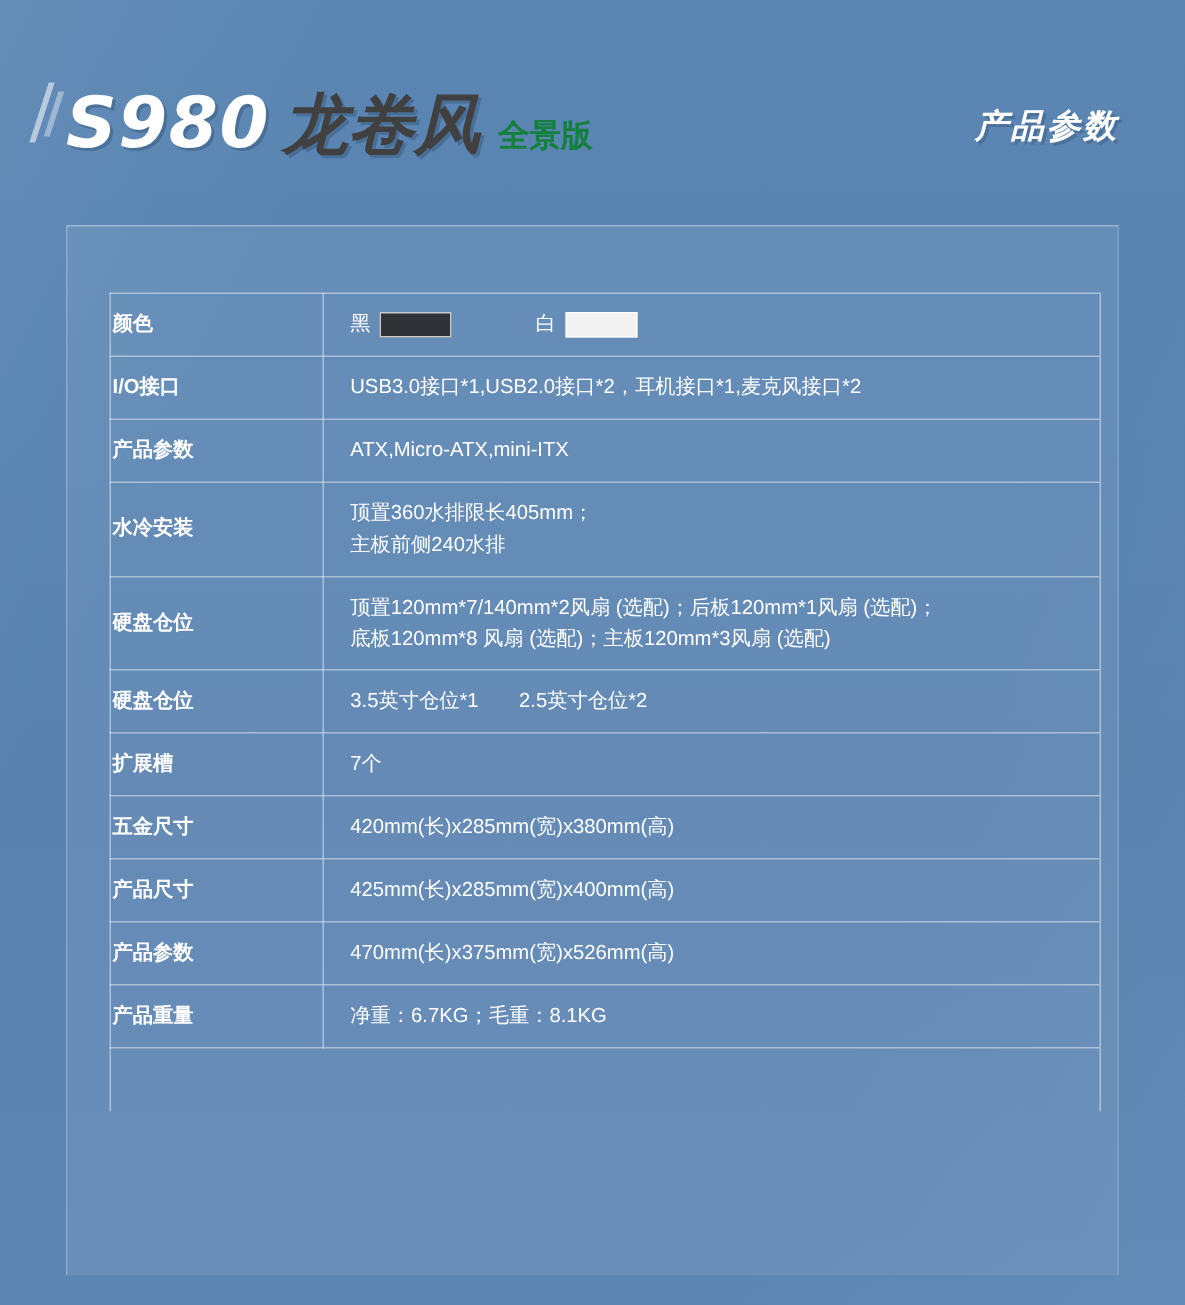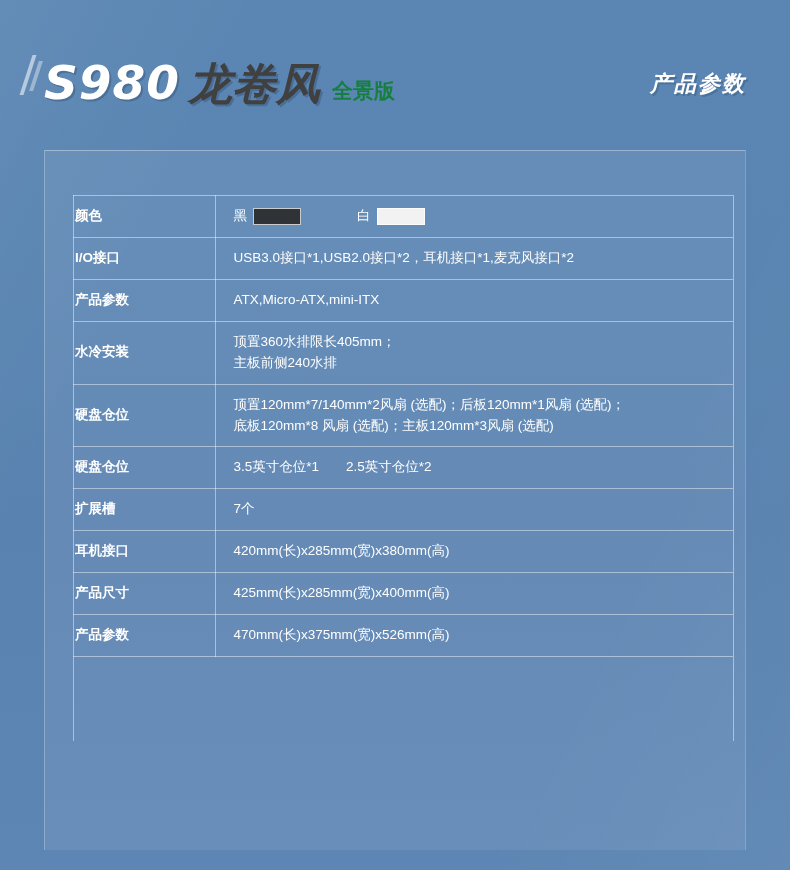--- a/index.html
+++ b/index.html
@@ -234,38 +234,44 @@
       </tr>
 
       <tr>
         <td class="label">扩展槽</td>
         <td class="value">
           <span class="value-line">7个</span>
         </td>
       </tr>
 
       <tr>
-        <td class="label">耳机接口</td>
+        <td class="label">五金尺寸</td>
         <td class="value">
           <span class="value-line">420mm(长)x285mm(宽)x380mm(高)</span>
         </td>
       </tr>
 
       <tr>
         <td class="label">产品尺寸</td>
         <td class="value">
           <span class="value-line">425mm(长)x285mm(宽)x400mm(高)</span>
         </td>
       </tr>
 
       <tr>
         <td class="label">产品参数</td>
         <td class="value">
           <span class="value-line">470mm(长)x375mm(宽)x526mm(高)</span>
         </td>
       </tr>
 
+      <tr>
+        <td class="label">产品重量</td>
+        <td class="value">
+          <span class="value-line">净重：6.7KG；毛重：8.1KG</span>
+        </td>
+      </tr>
     </tbody>
   </table>
 
   <div class="vline-left" id="vl" style="height: 546px;"></div>
   <div class="vline-right" id="vr" style="height: 546px; top: 44px; left: 688px;"></div>
 </div>
 
 </body></html>

